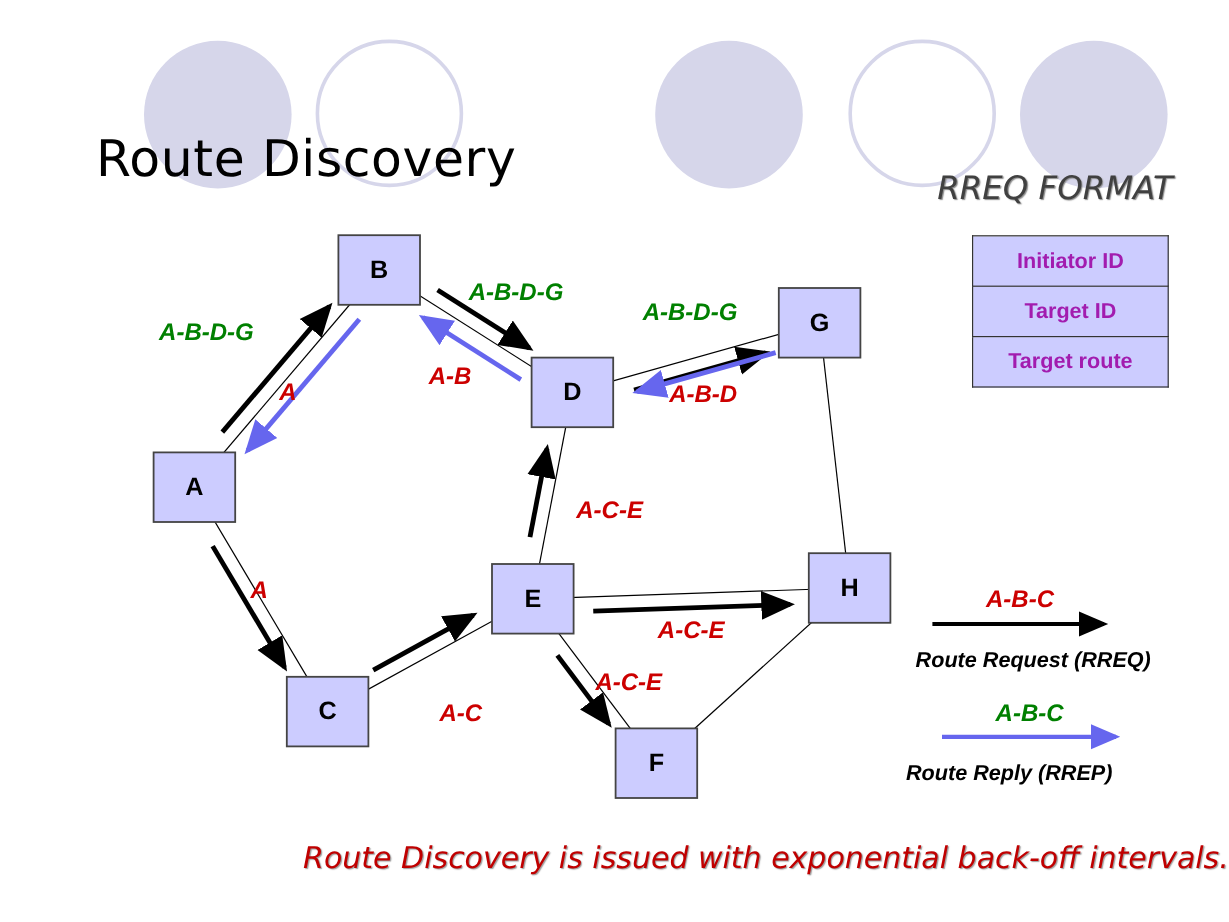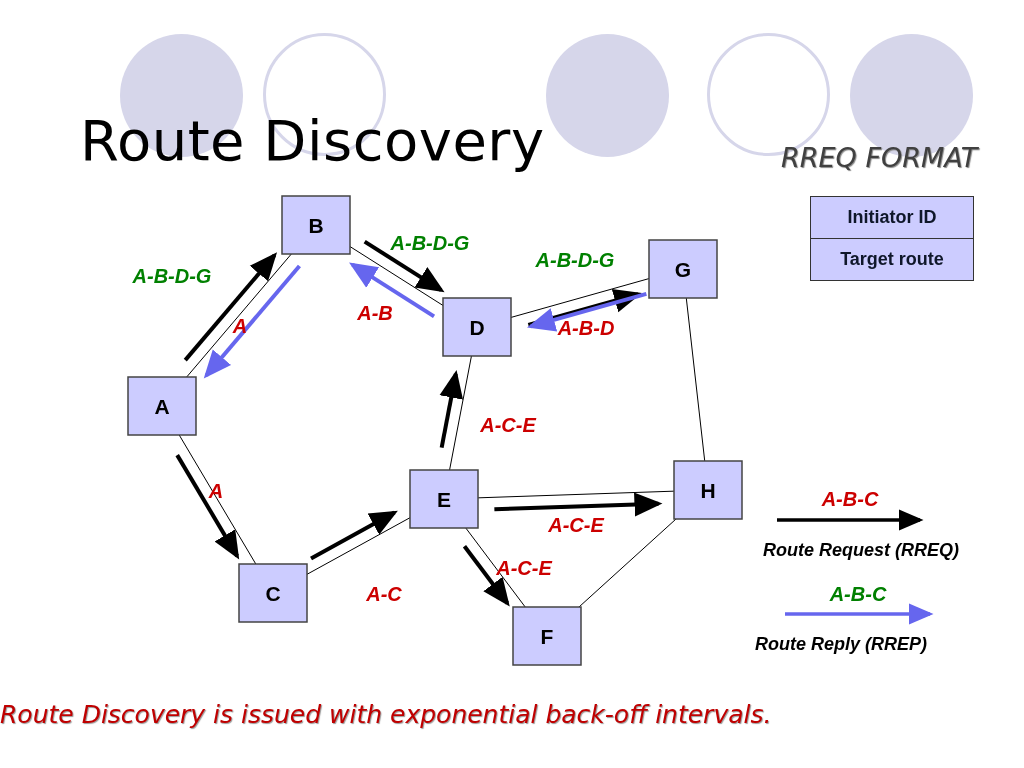--- a/index.html
+++ b/index.html
@@ -1,48 +1,51 @@
 <!DOCTYPE html>
 <html><head>
 <meta charset="utf-8">
 <style>
   html, body { margin:0; padding:0; background:#fff; }
   body { width:1024px; height:768px; position:relative; overflow:hidden; font-family:"DejaVu Sans", sans-serif; }
   .deco { position:absolute; border-radius:50%; width:123px; height:123px; box-sizing:border-box; }
   .deco.filled { background:#d6d6ea; }
   .deco.ring { border:3px solid #d6d6ea; background:transparent; }
-  #title { position:absolute; left:80px; top:108px; font-family:"DejaVu Sans", sans-serif; font-size:56px; color:#000; letter-spacing:0.5px; }
+  #title { position:absolute; left:80px; top:108px; font-family:"DejaVu Sans", sans-serif; font-size:42px; color:#000; letter-spacing:0.5px; }
   #rreq-title { position:absolute; left:781px; top:142px; font-size:27px; font-style:italic; color:#404040; text-shadow:1px 1px 1px #888; font-family:"DejaVu Sans", sans-serif; }
   #rreq-table { position:absolute; left:810px; top:196px; width:164px; border-collapse:collapse; }
-  #rreq-table td { border:1.5px solid #333; background:#ccccff; height:41px; text-align:center; font-family:"Liberation Sans", sans-serif; font-weight:bold; font-size:18px; color:#0f172a; padding:0; }
+  #rreq-table td { border:1.5px solid #333; background:#ccccff; height:41px; text-align:center; font-family:"Liberation Sans", sans-serif; font-weight:bold; font-size:18px; color:#a21caf; padding:0; }
   svg#diagram { position:absolute; left:0; top:0; }
   .node rect { fill:#ccccff; stroke:#444; stroke-width:1.5; }
   .node text { font-family:"Liberation Sans", sans-serif; font-weight:bold; font-size:21px; fill:#000; text-anchor:middle; dominant-baseline:central; }
   .lbl { font-family:"Liberation Sans", sans-serif; font-weight:bold; font-style:italic; font-size:20px; }
   .lbl.red { fill:#cc0000; }
   .lbl.green { fill:#008000; }
   .leg-text { font-family:"Liberation Sans", sans-serif; font-weight:bold; font-style:italic; font-size:18px; fill:#000; }
-  #footer { position:absolute; left:0; width:1024px; top:700px; text-align:left; font-size:25px; font-style:italic; color:#c00000; text-shadow:1px 1px 1px #999; font-family:"DejaVu Sans", sans-serif; }
+  #footer { position:absolute; left:0; width:1024px; top:700px; text-align:right; font-size:25px; font-style:italic; color:#c00000; text-shadow:1px 1px 1px #999; font-family:"DejaVu Sans", sans-serif; }
 </style>
 </head>
 <body>
 
 <div class="deco filled" style="left:120px;top:34px;"></div>
 <div class="deco ring" style="left:263px;top:33px;"></div>
 <div class="deco filled" style="left:546px;top:34px;"></div>
 <div class="deco ring" style="left:707px;top:33px;"></div>
 <div class="deco filled" style="left:850px;top:34px;"></div>
 
 <div id="title">Route Discovery</div>
 <div id="rreq-title">RREQ FORMAT</div>
 
 <table id="rreq-table">
   <tbody>
       <tr>
         <td>Initiator ID</td>
+      </tr>
+  <tr>
+        <td>Target ID</td>
       </tr>
   <tr>
         <td>Target route</td>
       </tr>
 </tbody>
   </table>
 
 <svg id="diagram" width="1024" height="768">
   <defs>
     <marker id="ah-black" markerWidth="8" markerHeight="8" refX="6" refY="4" orient="auto" markerUnits="strokeWidth">

